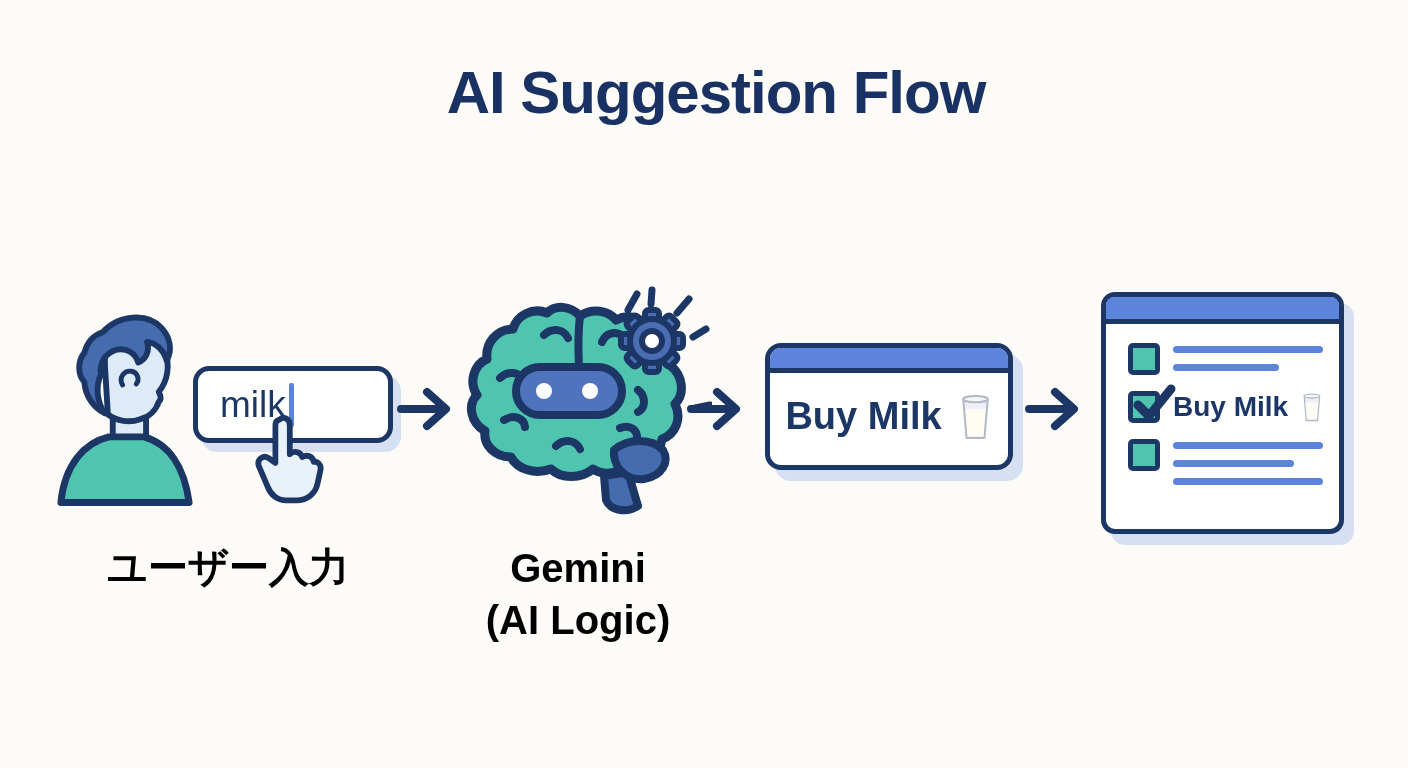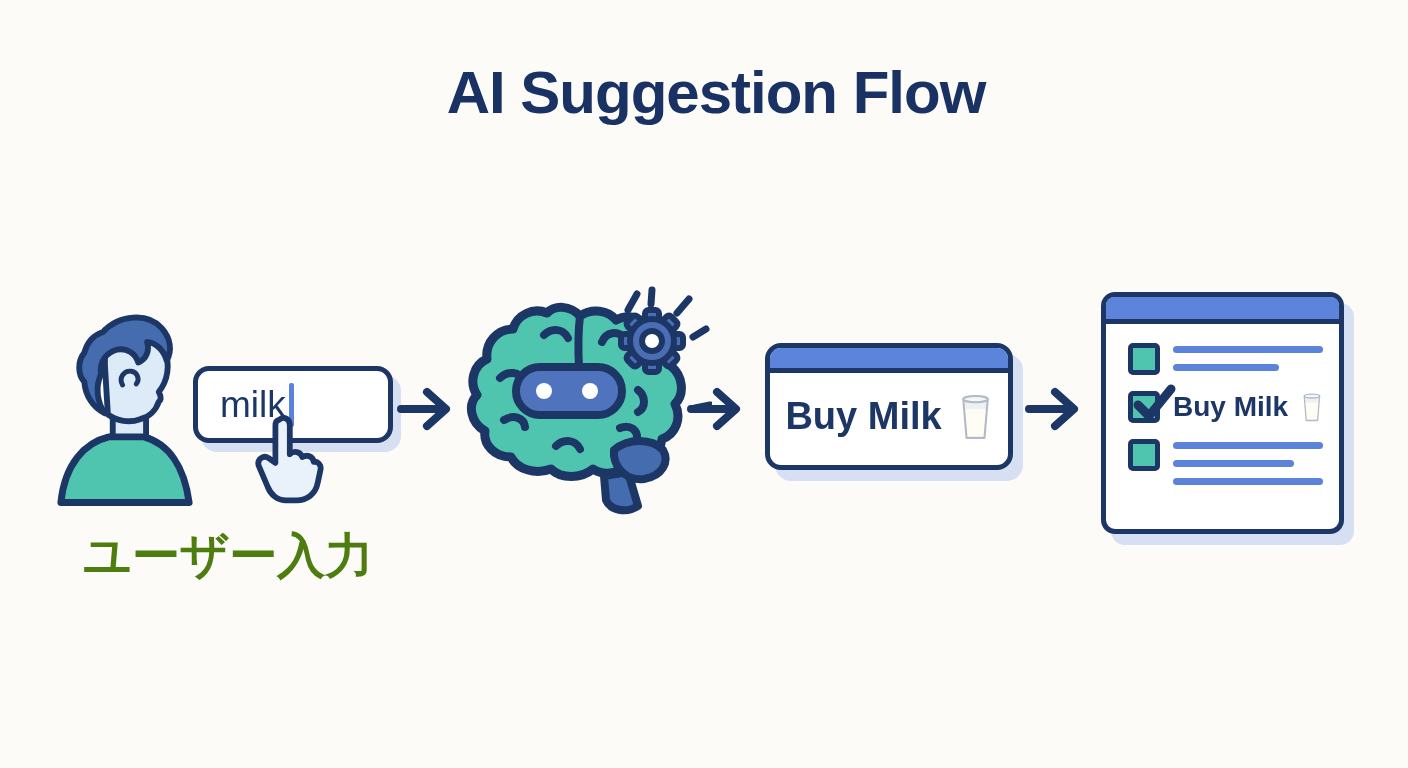--- a/index.html
+++ b/index.html
@@ -3,21 +3,21 @@
 <meta charset="utf-8">
 <style>
   * { margin:0; padding:0; box-sizing:border-box; }
   html,body { background:#fcfbf8; }
   body { font-family:"Liberation Sans","DejaVu Sans",sans-serif; }
   .canvas { position:relative; width:1408px; height:768px; background:#fcfbf8; overflow:hidden; }
 
   .title { position:absolute; top:58px; left:0; width:100%; text-align:center;
            font-size:60px; font-weight:800; color:#1a3263; letter-spacing:-1px;padding-left:24px; }
 
-  .label { position:absolute; font-weight:700; font-size:48px; color:#4d7c0f; text-align:center; }
+  .label { position:absolute; font-weight:700; font-size:40px; color:#000000; text-align:center;margin-top:16px; }
   .label1 { left:78px;  top:524px; width:300px; }
   .label2 { left:448px; top:526px; width:260px; line-height:1.3; }
   .label3 { left:760px; top:526px; width:270px; }
   .label4 { left:1100px;top:571px; width:270px; }
 
   .arrow { position:absolute; width:68px; height:46px; }
   .arrow1 { left:396px; top:386px; }
   .arrow2 { left:686px; top:386px; }
   .arrow3 { left:1024px; top:386px; }
 
@@ -114,20 +114,22 @@
     <g stroke="#1c3766" stroke-width="7" stroke-linecap="round">
       <path d="M176 30 L185 14"></path>
       <path d="M199 24 L200 10"></path>
       <path d="M225 33 L237 19"></path>
       <path d="M241 57 L254 49"></path>
       <path d="M243 128 L258 125"></path>
     </g>
   </svg>
 
   <div class="label label2">
+    <div>Gemini</div>
+    <div>(AI Logic)</div>
   </div>
 
   <svg class="arrow arrow2" viewBox="0 0 68 46">
     <path d="M5 23 L46 23 M31 6 L50 23 L31 40" fill="none" stroke="#1c3766" stroke-width="8" stroke-linecap="round" stroke-linejoin="round"></path>
   </svg>
 
   <div class="card">
     <div class="card-header"></div>
     <div class="card-body">
       <span class="card-text">Buy Milk</span>

